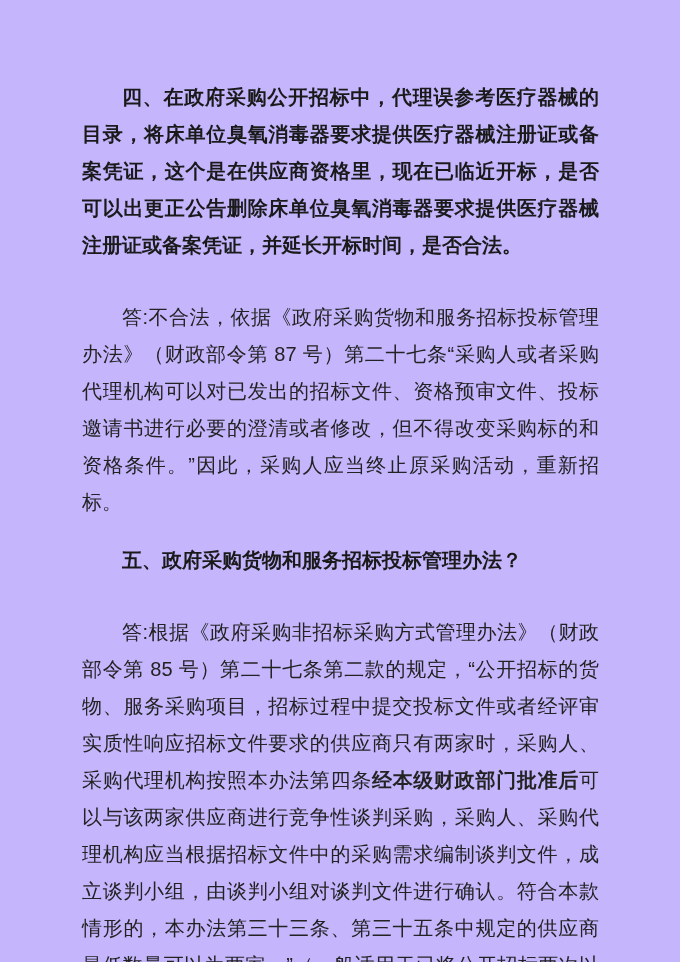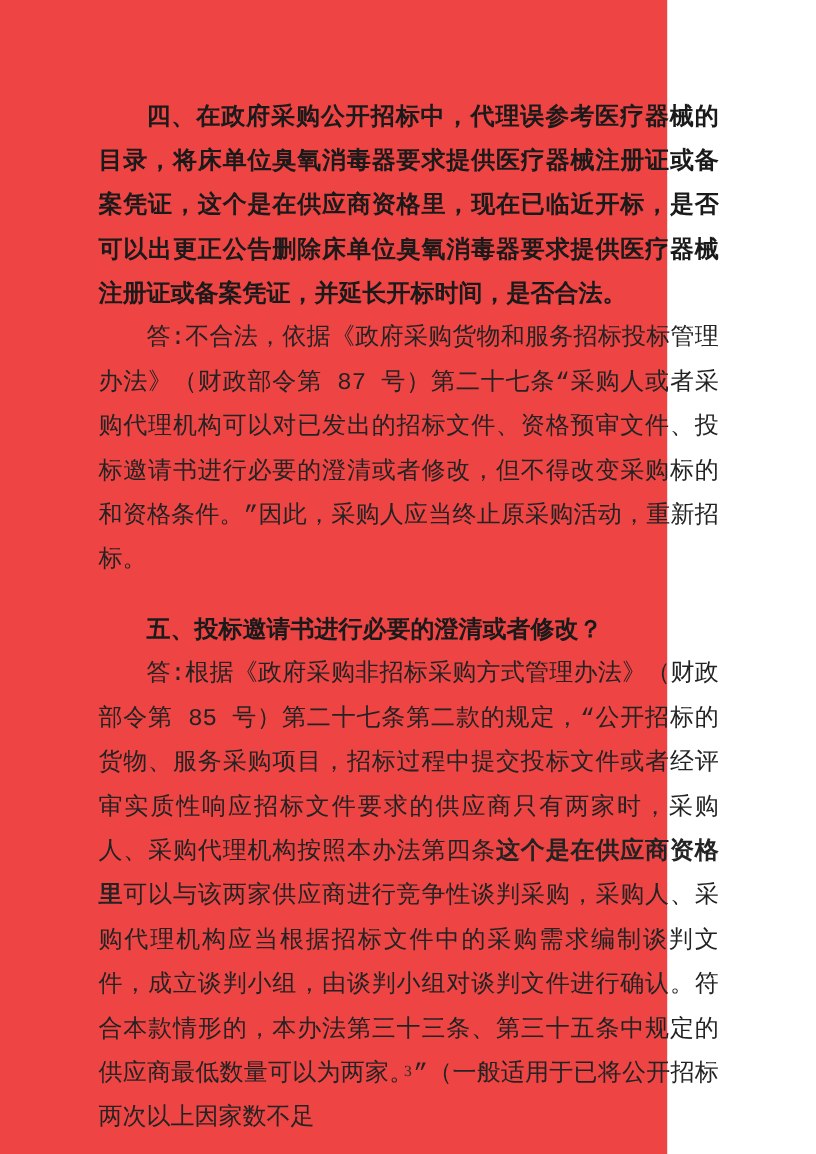--- a/index.html
+++ b/index.html
@@ -11,23 +11,23 @@
     height: 962px;
     background: #ffffff;
     position: relative;
     overflow: hidden;
     font-family: "Liberation Serif", serif;
   }
   .page {
     position: absolute;
     left: 0;
     top: 0;
-    width: 556px;
+    width: 680px;
     height: 962px;
-    background: #ef4444;
+    background: #c4b5fd;
   }
   .content {
     position: absolute;
     left: 82px;
     top: 79px;
     width: 517px;
   }
   .para {
     margin: 0;
     font-size: 20px;
@@ -37,23 +37,24 @@
     text-indent: 2em;
     word-break: break-all;
     color: #212121;
   }
   .question {
     font-family: "Liberation Sans", sans-serif;
     font-weight: 700;
     color: #1a1a1a;
   }
   .answer {
-    font-family: Liberation Mono, monospace;
+    font-family: Liberation Sans, sans-serif;
     font-weight: 400;
     color: #232323;
+    margin-top: 35px;
   }
   .q5-gap {
     margin-top: 21px;
   }
   .bold-seg {
     font-weight: 700;
   }
   .footer {
     position: absolute;
     left: 0;
@@ -70,22 +71,22 @@
 </head>
 <body>
 
 <div class="page">
   <div class="content">
 
     <p class="para question">四、在政府采购公开招标中，代理误参考医疗器械的目录，将床单位臭氧消毒器要求提供医疗器械注册证或备案凭证，这个是在供应商资格里，现在已临近开标，是否可以出更正公告删除床单位臭氧消毒器要求提供医疗器械注册证或备案凭证，并延长开标时间，是否合法。</p>
 
     <p class="para answer">答:不合法，依据《政府采购货物和服务招标投标管理办法》（财政部令第 87 号）第二十七条“采购人或者采购代理机构可以对已发出的招标文件、资格预审文件、投标邀请书进行必要的澄清或者修改，但不得改变采购标的和资格条件。”因此，采购人应当终止原采购活动，重新招标。</p>
 
-    <p class="para question q5-gap">五、投标邀请书进行必要的澄清或者修改？</p>
+    <p class="para question q5-gap">五、政府采购货物和服务招标投标管理办法？</p>
 
-    <p class="para answer"><span>答:根据《政府采购非招标采购方式管理办法》（财政部令第 85 号）第二十七条第二款的规定，“公开招标的货物、服务采购项目，招标过程中提交投标文件或者经评审实质性响应招标文件要求的供应商只有两家时，采购人、采购代理机构按照本办法第四条</span><span class="bold-seg">这个是在供应商资格里</span><span>可以与该两家供应商进行竞争性谈判采购，采购人、采购代理机构应当根据招标文件中的采购需求编制谈判文件，成立谈判小组，由谈判小组对谈判文件进行确认。符合本款情形的，本办法第三十三条、第三十五条中规定的供应商最低数量可以为两家。”（一般适用于已将公开招标两次以上因家数不足</span></p>
+    <p class="para answer"><span>答:根据《政府采购非招标采购方式管理办法》（财政部令第 85 号）第二十七条第二款的规定，“公开招标的货物、服务采购项目，招标过程中提交投标文件或者经评审实质性响应招标文件要求的供应商只有两家时，采购人、采购代理机构按照本办法第四条</span><span class="bold-seg">经本级财政部门批准后</span><span>可以与该两家供应商进行竞争性谈判采购，采购人、采购代理机构应当根据招标文件中的采购需求编制谈判文件，成立谈判小组，由谈判小组对谈判文件进行确认。符合本款情形的，本办法第三十三条、第三十五条中规定的供应商最低数量可以为两家。”（一般适用于已将公开招标两次以上因家数不足</span></p>
 
   </div>
 
   <div class="footer">
     <span class="page-number">3</span>
   </div>
 </div>
 
 </body></html>

